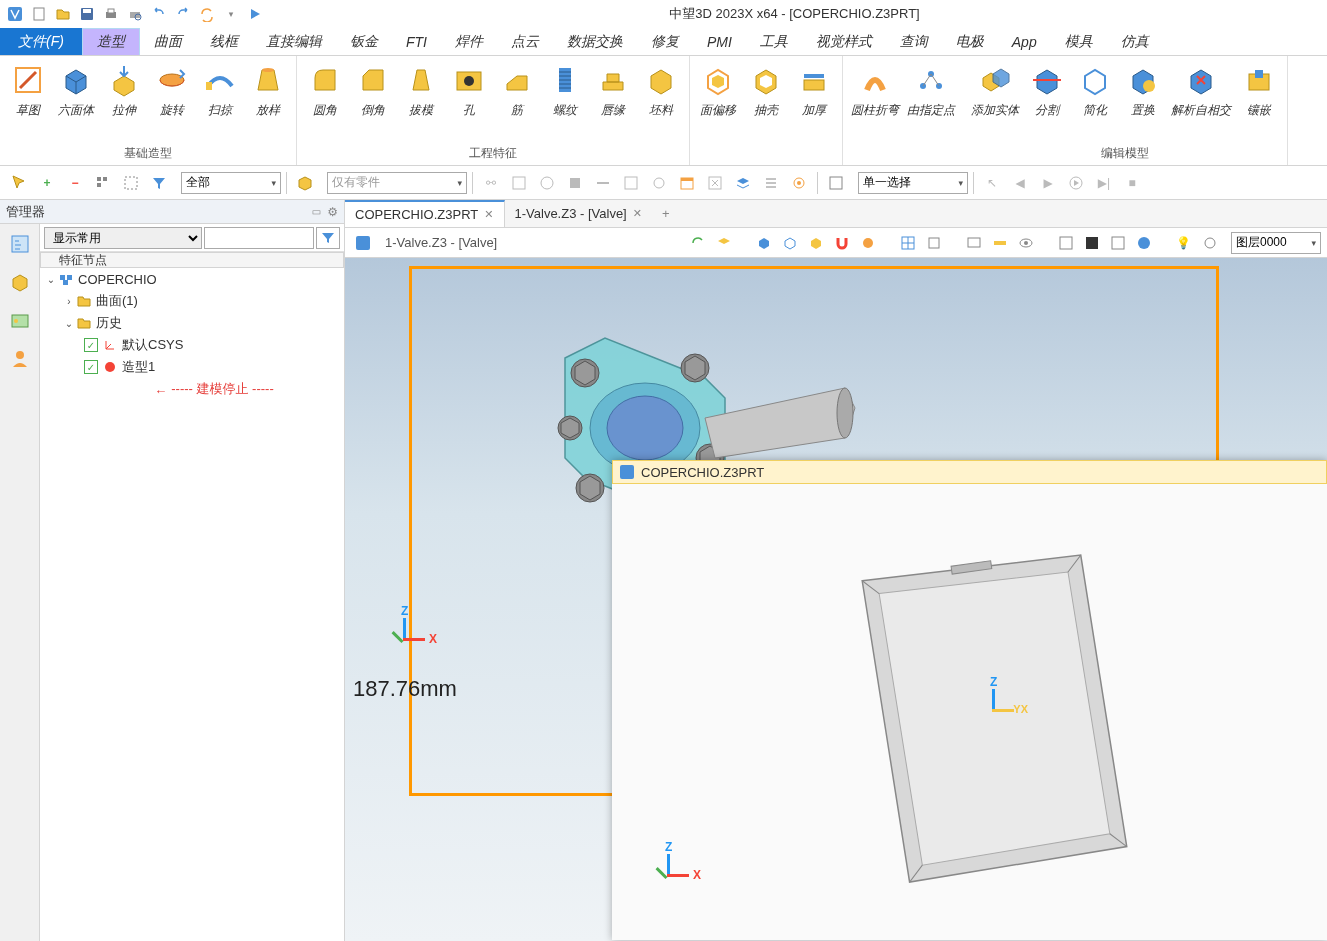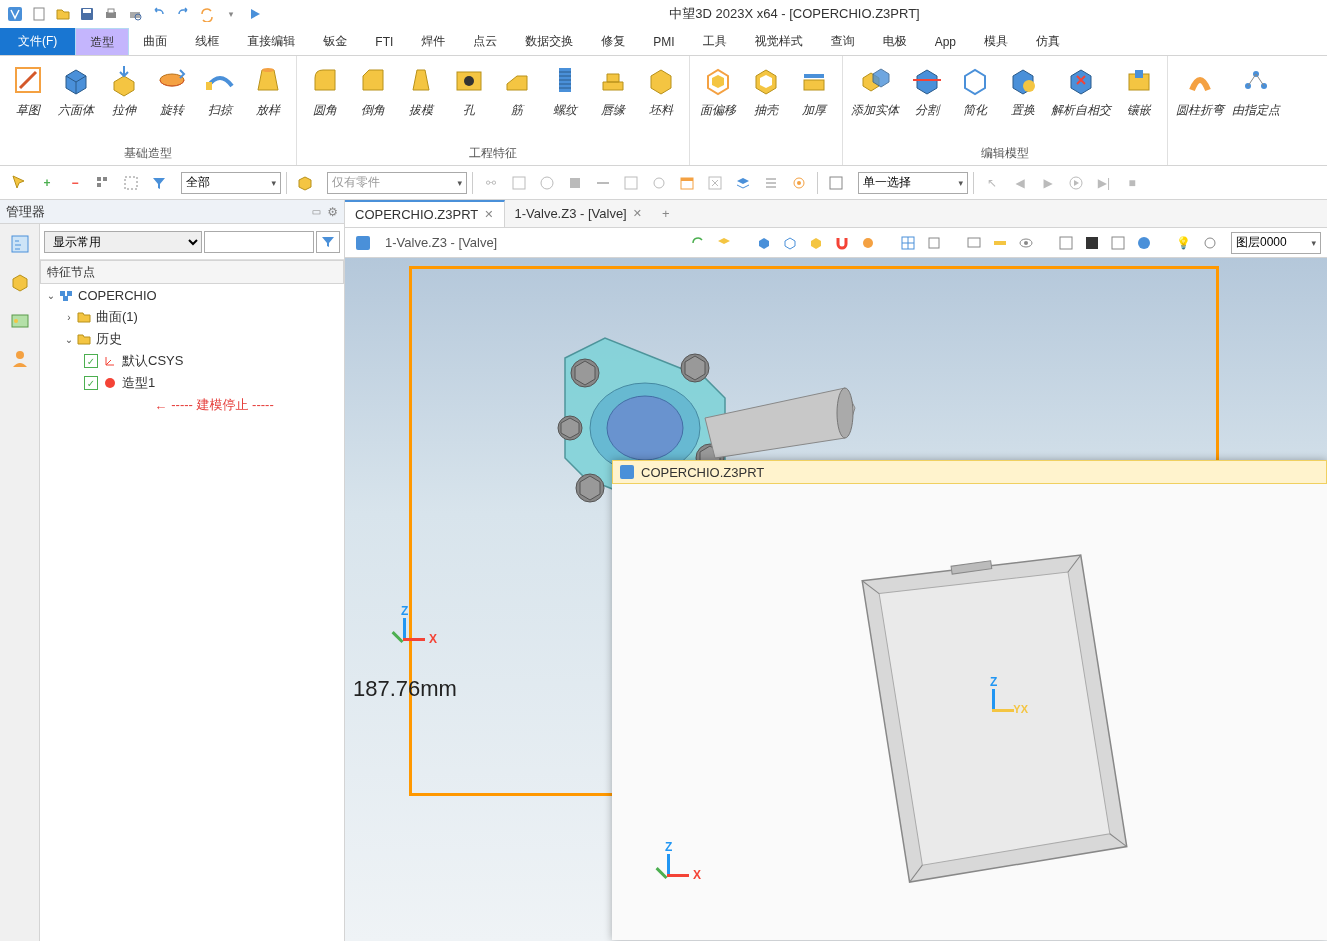--- a/index.html
+++ b/index.html
@@ -6,21 +6,21 @@
 body { width: 1327px; height: 941px; overflow: hidden; background: #fff; font-size: 12px; }
 
 
 .titlebar { height: 28px; background: #fff; display: flex; align-items: center; padding: 0 4px; }
 .titlebar .qat { display: flex; gap: 2px; align-items: center; }
 .titlebar .qat-btn { width: 22px; height: 22px; display: flex; align-items: center; justify-content: center; cursor: pointer; }
 .titlebar .title { flex: 1; text-align: center; font-size: 13px; color: #333; }
 
 
 .menubar { height: 28px; background: #fff; display: flex; align-items: stretch; border-bottom: 1px solid #d4d4d4; }
-.menu-item { padding: 0 14px; display: flex; align-items: center; font-size: 12px; color: #333; cursor: pointer; }
+.menu-item { padding: 0 14px; display: flex; align-items: center; font-size: 14px; color: #333; cursor: pointer; font-style: italic; }
 .menu-item.file { background: #1976d2; color: #fff; padding: 0 18px; }
 .menu-item.active { background: #c4b5fd; border: 1px solid #b3d9f2; border-bottom: none; }
 
 
 .ribbon { height: 110px; background: #fff; display: flex; border-bottom: 1px solid #d4d4d4; }
 .ribbon-group { display: flex; flex-direction: column; border-right: 1px solid #e0e0e0; padding: 2px 4px 0 4px; }
 .ribbon-buttons { display: flex; flex: 1; }
 .ribbon-btn { display: flex; flex-direction: column; align-items: center; justify-content: flex-start; padding: 2px 4px; cursor: pointer; min-width: 46px; }
 .ribbon-btn .icon-box { width: 40px; height: 40px; display: flex; align-items: center; justify-content: center; margin-bottom: 2px; }
 .ribbon-btn .lbl { font-size: 12px; color: #333; text-align: center; white-space: nowrap; font-style: italic; }
@@ -36,24 +36,24 @@
 
 .doctabs { height: 28px; background: #f5f5f5; border-bottom: 1px solid #d4d4d4; display: flex; align-items: center; }
 .doctab { padding: 0 10px; height: 100%; display: flex; align-items: center; gap: 6px; font-size: 13px; color: #333; cursor: pointer; }
 .doctab.active { background: #fff; border-top: 2px solid #4a90d9; border-right: 1px solid #d4d4d4; }
 .doctab .close-x { color: #888; font-size: 11px; }
 
 
 .left-panel { width: 345px; display: flex; flex-direction: column; border-right: 1px solid #d4d4d4; background: #f9f9f9; }
 .panel-header { height: 24px; background: #eef2f7; border-bottom: 1px solid #d4d4d4; padding: 0 6px; display: flex; align-items: center; font-size: 13px; color: #333; }
 .panel-header .spacer { flex: 1; }
-.panel-filter-row { height: 36px; display: flex; align-items: center; padding: 2px 4px; gap: 2px; background: #fff; border-bottom: 1px solid #e0e0e0; }
+.panel-filter-row { height: 28px; display: flex; align-items: center; padding: 2px 4px; gap: 2px; background: #fff; border-bottom: 1px solid #e0e0e0; }
 .panel-filter-row select, .panel-filter-row input { height: 22px; border: 1px solid #aaa; font-size: 12px; padding: 0 4px; }
 .panel-filter-row .filter-btn { width: 24px; height: 22px; border: 1px solid #aaa; display: flex; align-items: center; justify-content: center; background: #fff; }
-.panel-sub-header { height: 24px; background: #f5f5f5; border: 1px solid #d4d4d4; padding: 0 6px; display: flex; align-items: center; font-size: 12px; color: #333; margin: 0 0 0 0; }
+.panel-sub-header { height: 16px; background: #f5f5f5; border: 1px solid #d4d4d4; padding: 0 18px; display: flex; align-items: center; font-size: 12px; color: #333; margin: 0 0 0 0; }
 
 .tree-area { display: flex; flex: 1; }
 .tree-sidebar { width: 40px; background: #f0f0f0; border-right: 1px solid #d4d4d4; display: flex; flex-direction: column; align-items: center; padding-top: 6px; gap: 10px; }
 .tree-sidebar .side-btn { width: 28px; height: 28px; display: flex; align-items: center; justify-content: center; cursor: pointer; }
 .tree-content { flex: 1; background: #fff; overflow: auto; }
 .tree-row { display: flex; align-items: center; height: 22px; padding-left: 4px; font-size: 13px; color: #333; white-space: nowrap; }
 .tree-row.stop { color: #e53935; justify-content: center; }
 .tree-toggle { width: 14px; text-align: center; color: #555; font-size: 10px; }
 .tree-check { width: 14px; height: 14px; border: 1px solid #4caf50; margin-right: 4px; display: flex; align-items: center; justify-content: center; color: #4caf50; font-size: 10px; }
 .tree-icon { width: 16px; height: 16px; margin-right: 4px; display: flex; align-items: center; justify-content: center; }
@@ -331,79 +331,20 @@
               <rect x="8" y="12" width="20" height="4" fill="#4a90d9"></rect>
               <rect x="8" y="18" width="20" height="10" fill="#f4c542" stroke="#b8911a"></rect>
             </svg>
           </div>
           <div class="lbl">加厚</div>
         </div>
     </div>
     <div class="ribbon-group-label"></div>
   </div>
 
-  <div class="ribbon-group">
-    <div class="ribbon-buttons">
-      <div class="ribbon-btn">
-          <div class="icon-box">
-            <svg width="36" height="36">
-              <path d="M6 16l8-5 8 5v8l-8 5-8-5z" fill="#f4c542" stroke="#b8911a"></path>
-              <path d="M16 12l8-5 8 5v8l-8 5-8-5z" fill="#4a90d9" stroke="#2a5a8a" opacity="0.8"></path>
-            </svg>
-          </div>
-          <div class="lbl">添加实体</div>
-        </div>
-      <div class="ribbon-btn">
-          <div class="icon-box">
-            <svg width="36" height="36">
-              <path d="M8 14l10-6 10 6v12l-10 6-10-6z" fill="#4a90d9" stroke="#2a5a8a"></path>
-              <path d="M4 18h28" stroke="#f44336" stroke-width="2"></path>
-            </svg>
-          </div>
-          <div class="lbl">分割</div>
-        </div>
-      <div class="ribbon-btn">
-          <div class="icon-box">
-            <svg width="36" height="36">
-              <path d="M8 14l10-6 10 6v12l-10 6-10-6z" fill="none" stroke="#4a90d9" stroke-width="2"></path>
-            </svg>
-          </div>
-          <div class="lbl">简化</div>
-        </div>
-      <div class="ribbon-btn">
-          <div class="icon-box">
-            <svg width="36" height="36">
-              <path d="M8 14l10-6 10 6v12l-10 6-10-6z" fill="#4a90d9" stroke="#2a5a8a"></path>
-              <circle cx="24" cy="24" r="6" fill="#f4c542"></circle>
-            </svg>
-          </div>
-          <div class="lbl">置换</div>
-        </div>
-      <div class="ribbon-btn">
-          <div class="icon-box">
-            <svg width="36" height="36">
-              <path d="M8 14l10-6 10 6v12l-10 6-10-6z" fill="#4a90d9" stroke="#2a5a8a"></path>
-              <path d="M14 14l8 8m0-8l-8 8" stroke="#f44336" stroke-width="2"></path>
-            </svg>
-          </div>
-          <div class="lbl">解析自相交</div>
-        </div>
-      <div class="ribbon-btn">
-          <div class="icon-box">
-            <svg width="36" height="36">
-              <rect x="8" y="12" width="20" height="16" fill="#f4c542" stroke="#b8911a"></rect>
-              <rect x="14" y="8" width="8" height="8" fill="#4a90d9"></rect>
-            </svg>
-          </div>
-          <div class="lbl">镶嵌</div>
-        </div>
-    </div>
-    <div class="ribbon-group-label">编辑模型</div>
-  </div>
-
   <div class="ribbon-group" style="border-right:none;">
     <div class="ribbon-buttons">
       <div class="ribbon-btn">
           <div class="icon-box">
             <svg width="36" height="36">
               <path d="M10 28q8-20 16 0" fill="none" stroke="#f4a142" stroke-width="6"></path>
             </svg>
           </div>
           <div class="lbl">圆柱折弯</div>
         </div>
@@ -413,20 +354,79 @@
               <circle cx="10" cy="24" r="3" fill="#4a90d9"></circle>
               <circle cx="18" cy="12" r="3" fill="#4a90d9"></circle>
               <circle cx="26" cy="24" r="3" fill="#4a90d9"></circle>
               <path d="M10 24L18 12L26 24" stroke="#888" fill="none"></path>
             </svg>
           </div>
           <div class="lbl">由指定点</div>
         </div>
     </div>
     <div class="ribbon-group-label"></div>
+  </div>
+
+  <div class="ribbon-group">
+    <div class="ribbon-buttons">
+      <div class="ribbon-btn">
+          <div class="icon-box">
+            <svg width="36" height="36">
+              <path d="M6 16l8-5 8 5v8l-8 5-8-5z" fill="#f4c542" stroke="#b8911a"></path>
+              <path d="M16 12l8-5 8 5v8l-8 5-8-5z" fill="#4a90d9" stroke="#2a5a8a" opacity="0.8"></path>
+            </svg>
+          </div>
+          <div class="lbl">添加实体</div>
+        </div>
+      <div class="ribbon-btn">
+          <div class="icon-box">
+            <svg width="36" height="36">
+              <path d="M8 14l10-6 10 6v12l-10 6-10-6z" fill="#4a90d9" stroke="#2a5a8a"></path>
+              <path d="M4 18h28" stroke="#f44336" stroke-width="2"></path>
+            </svg>
+          </div>
+          <div class="lbl">分割</div>
+        </div>
+      <div class="ribbon-btn">
+          <div class="icon-box">
+            <svg width="36" height="36">
+              <path d="M8 14l10-6 10 6v12l-10 6-10-6z" fill="none" stroke="#4a90d9" stroke-width="2"></path>
+            </svg>
+          </div>
+          <div class="lbl">简化</div>
+        </div>
+      <div class="ribbon-btn">
+          <div class="icon-box">
+            <svg width="36" height="36">
+              <path d="M8 14l10-6 10 6v12l-10 6-10-6z" fill="#4a90d9" stroke="#2a5a8a"></path>
+              <circle cx="24" cy="24" r="6" fill="#f4c542"></circle>
+            </svg>
+          </div>
+          <div class="lbl">置换</div>
+        </div>
+      <div class="ribbon-btn">
+          <div class="icon-box">
+            <svg width="36" height="36">
+              <path d="M8 14l10-6 10 6v12l-10 6-10-6z" fill="#4a90d9" stroke="#2a5a8a"></path>
+              <path d="M14 14l8 8m0-8l-8 8" stroke="#f44336" stroke-width="2"></path>
+            </svg>
+          </div>
+          <div class="lbl">解析自相交</div>
+        </div>
+      <div class="ribbon-btn">
+          <div class="icon-box">
+            <svg width="36" height="36">
+              <rect x="8" y="12" width="20" height="16" fill="#f4c542" stroke="#b8911a"></rect>
+              <rect x="14" y="8" width="8" height="8" fill="#4a90d9"></rect>
+            </svg>
+          </div>
+          <div class="lbl">镶嵌</div>
+        </div>
+    </div>
+    <div class="ribbon-group-label">编辑模型</div>
   </div>
 </div>
 
 <div class="toolbar2">
   <div class="tb-btn">
       <svg width="18" height="18">
         <path d="M3 2l4 12 2-5 5-2z" fill="#f4c542" stroke="#b8911a"></path>
       </svg>
     </div>
   <div class="tb-btn" style="color:#4caf50;font-weight:bold;">+</div>

